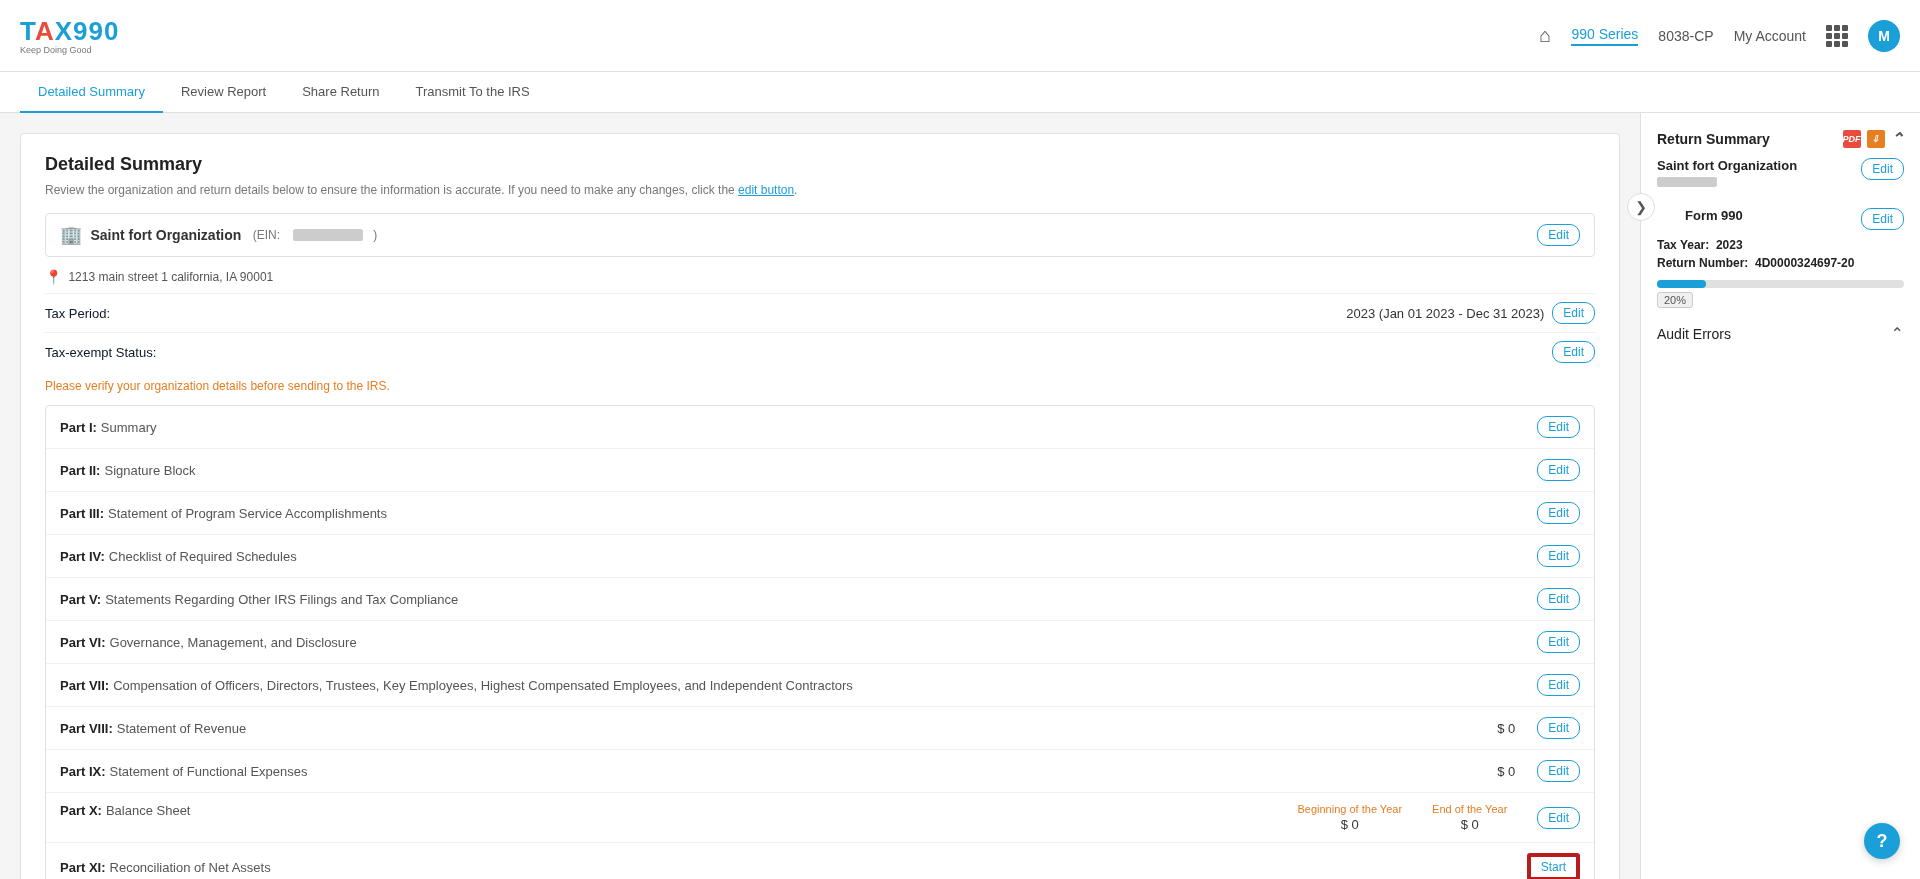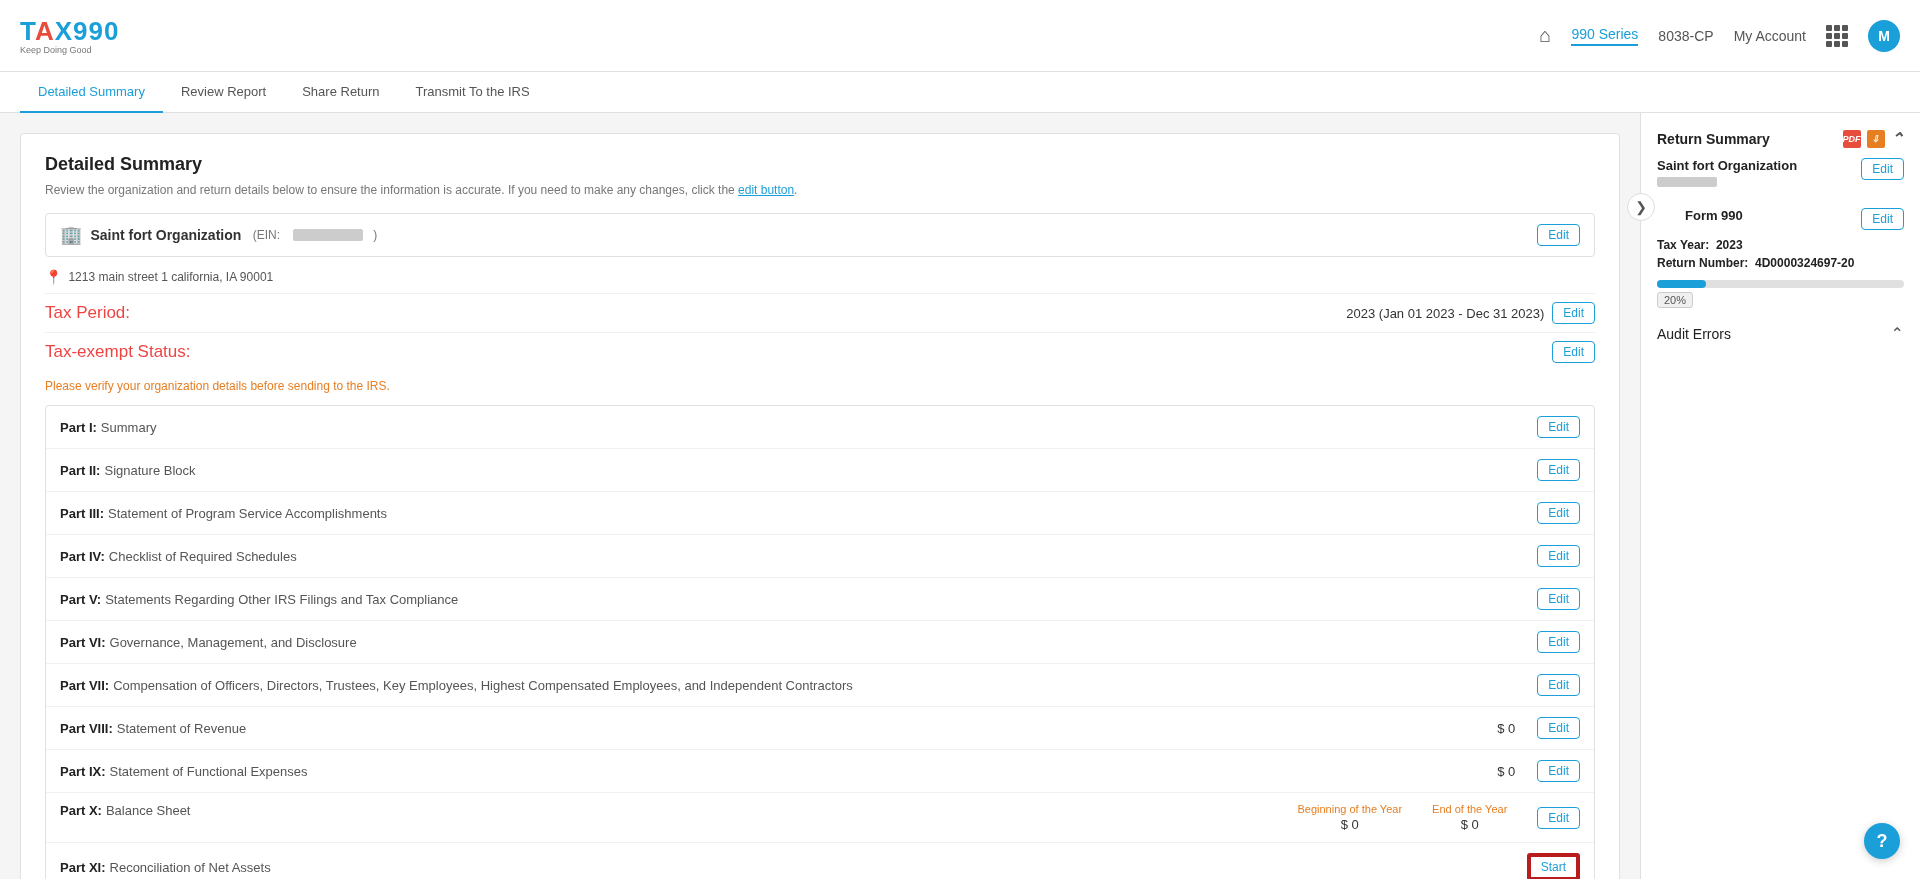--- a/index.html
+++ b/index.html
@@ -173,29 +173,29 @@
     }
     .address-row .pin-icon { color: #777; font-size: 14px; }
 
     .info-row {
       display: flex;
       align-items: center;
       justify-content: space-between;
       padding: 8px 0;
       border-top: 1px solid #f0f0f0;
     }
-    .info-label { color: #ef4444; font-size: 17px; text-align: right; }
+    .info-label { color: #0f172a; font-size: 13px; text-align: right; }
     .info-value { color: #333; font-size: 13px; font-weight: 500; }
 
     .edit-btn {
       background: #fff;
       border: 1px solid #1a9fd8;
       color: #1a9fd8;
       padding: 3px 10px;
-      border-radius: 4px;
+      border-radius: 10px;
       font-size: 12px;
       cursor: pointer;
     }
     .start-btn {
       background: #fff;
       border: 4px solid #b91c1c;
       color: #1a9fd8;
       padding: 3px 10px;
       border-radius: 3px;
       font-size: 12px;

